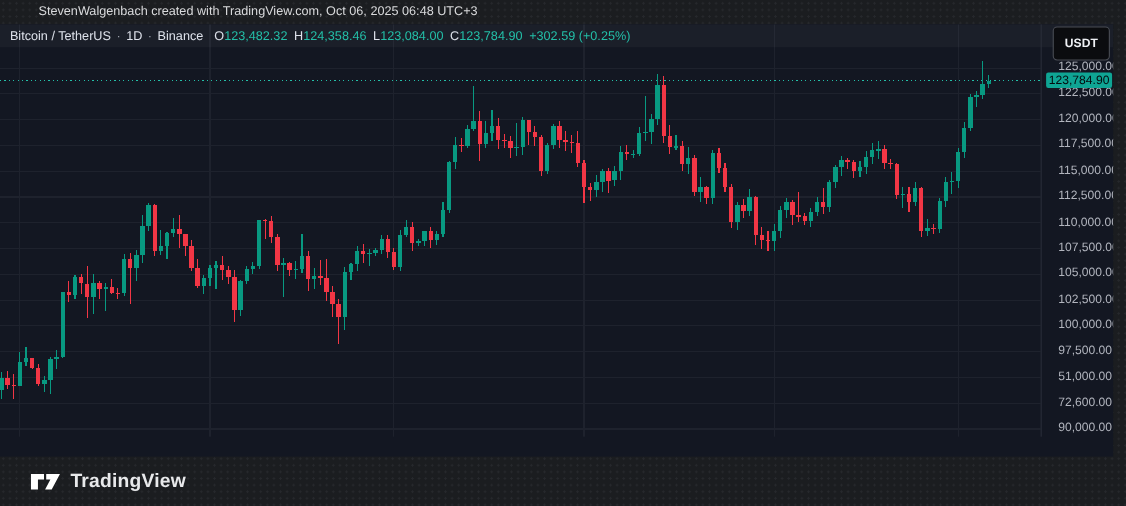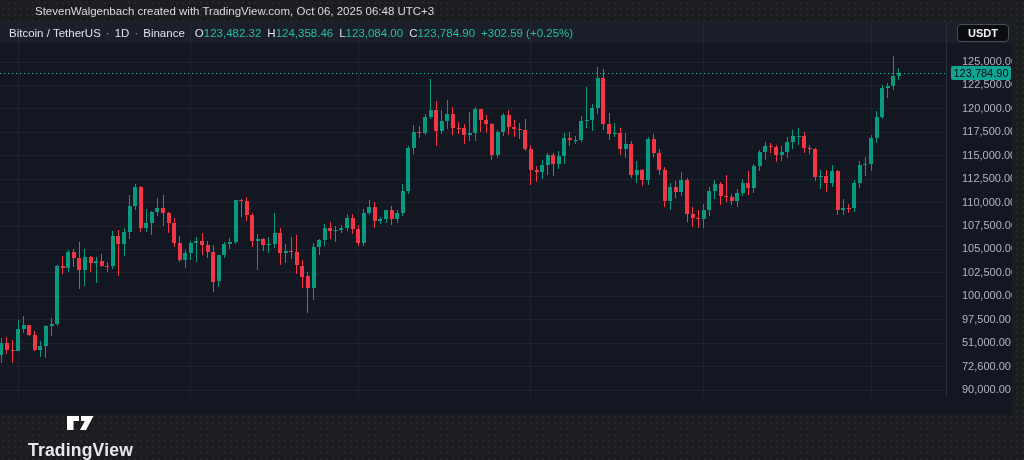--- a/index.html
+++ b/index.html
@@ -31,21 +31,21 @@
     display:flex; align-items:center; gap:4px; white-space:nowrap; z-index:5;
   }
   .legend .sep { color:#9aa0ab; margin:0 1px; }
   .legend .oletter { color:#dde1ea; margin-left:6px; }
   .legend .oval { color:#23bfa8; }
   .legend .chg { margin-left:6px; }
   .currency-btn {
     position:absolute; top:2px; right:3px; z-index:6;
     background:#0b0c0f; color:#eef0f4; border:1px solid #4a4d55; border-radius:4px;
     font-family:"Liberation Sans", sans-serif; font-size:11px; font-weight:bold;
-    padding:2px 10px; height:18px; line-height:12px; cursor:pointer;
+    padding:2px 10px; height:31px; line-height:12px; cursor:pointer;
   }
   .paxis {
     position:absolute; left:946px; top:0; width:66px; height:375px;
     border-left:1px solid #2a2e39; background:transparent; z-index:4;
   }
   .plabel {
     position:absolute; left:15px; font-size:11px; color:#b2b5be; white-space:nowrap;
   }
   .badge {
     position:absolute; left:4px; right:1px; height:14px; border-radius:2px;
@@ -58,21 +58,21 @@
   }
   .tlabel {
     position:absolute; top:3px; width:34px; text-align:center;
     font-size:11px; color:#b2b5be;
   }
   .ttick { position:absolute; top:0; width:1px; height:4px; background:#2a2e39; }
   .footer {
     position:absolute; left:0; top:415px; width:1024px; height:45px;
     display:flex; align-items:center; padding-left:28px;
   }
-  .brand { display:flex; align-items:center; gap:9px; text-decoration:none; cursor:pointer;flex-direction:column; }
+  .brand { display:flex; align-items:center; gap:9px; text-decoration:none; cursor:pointer; }
   .brand .wordmark {
     font-size:17.5px; font-weight:bold; color:#e8e9eb; letter-spacing:0.2px;
   }
 </style>
 </head>
 <body>
 
 <div class="attribution">StevenWalgenbach created with TradingView.com, Oct 06, 2025 06:48 UTC+3</div>
 
 <div class="widget">

